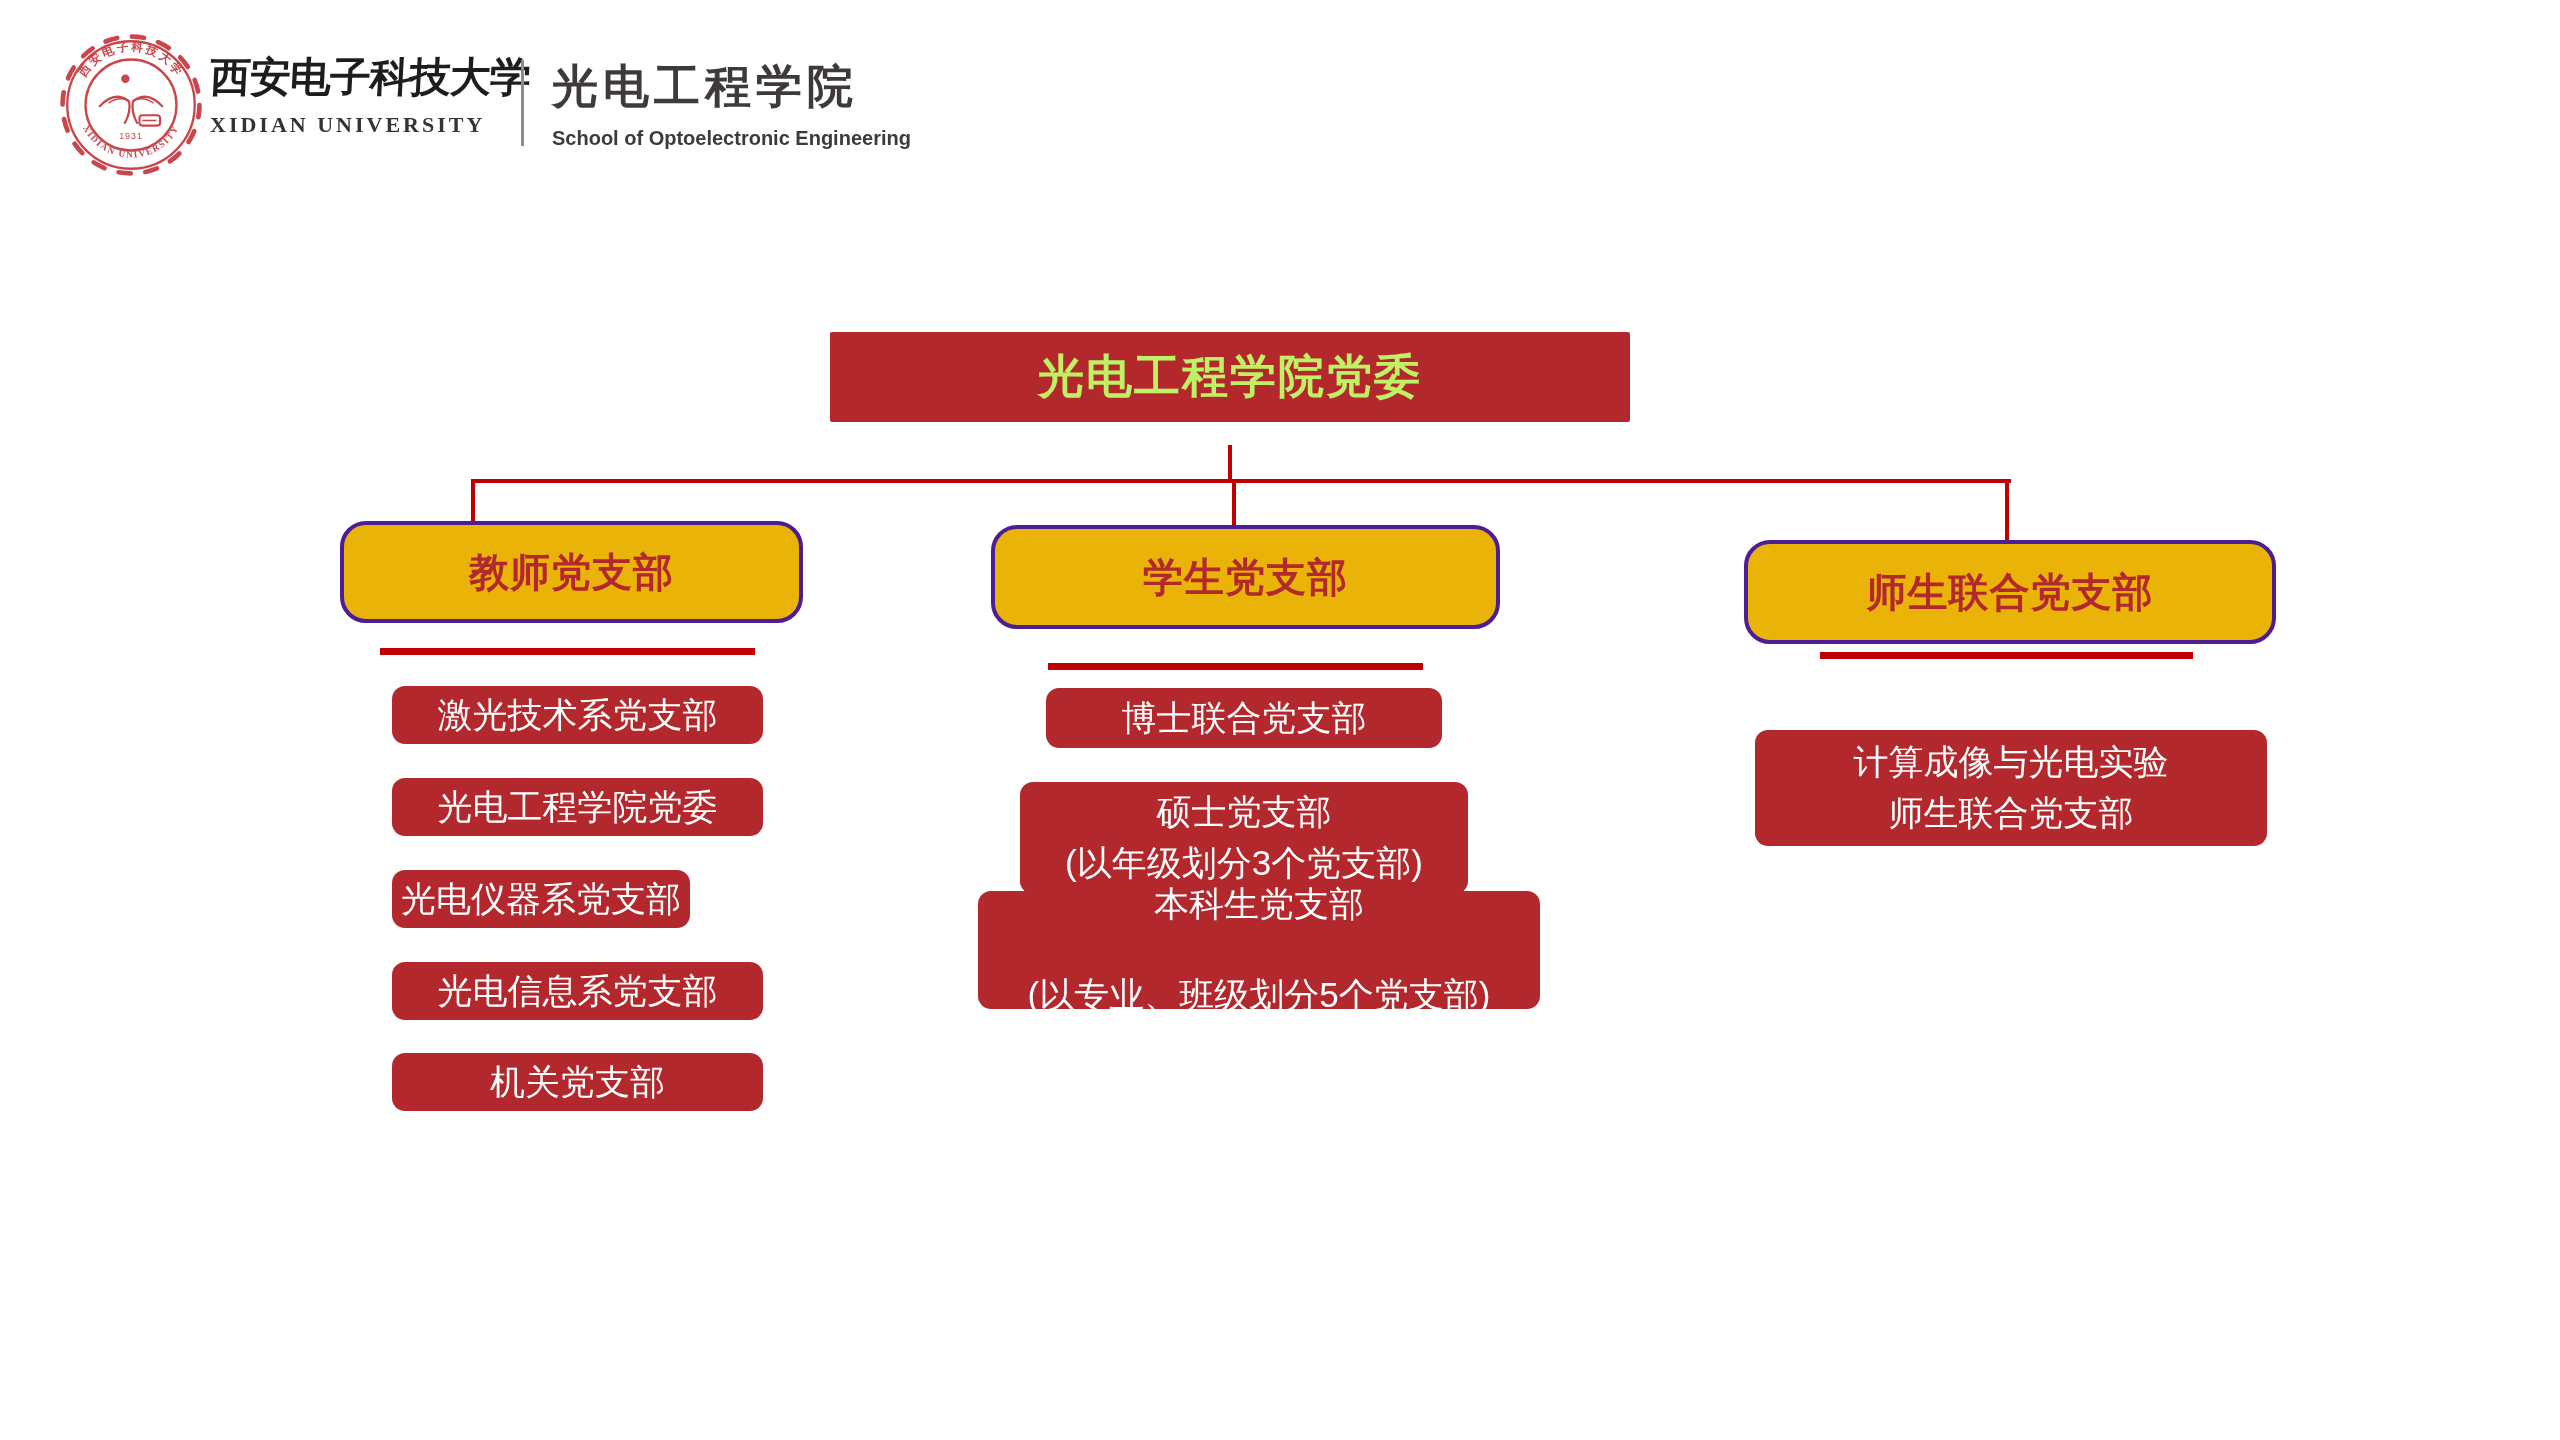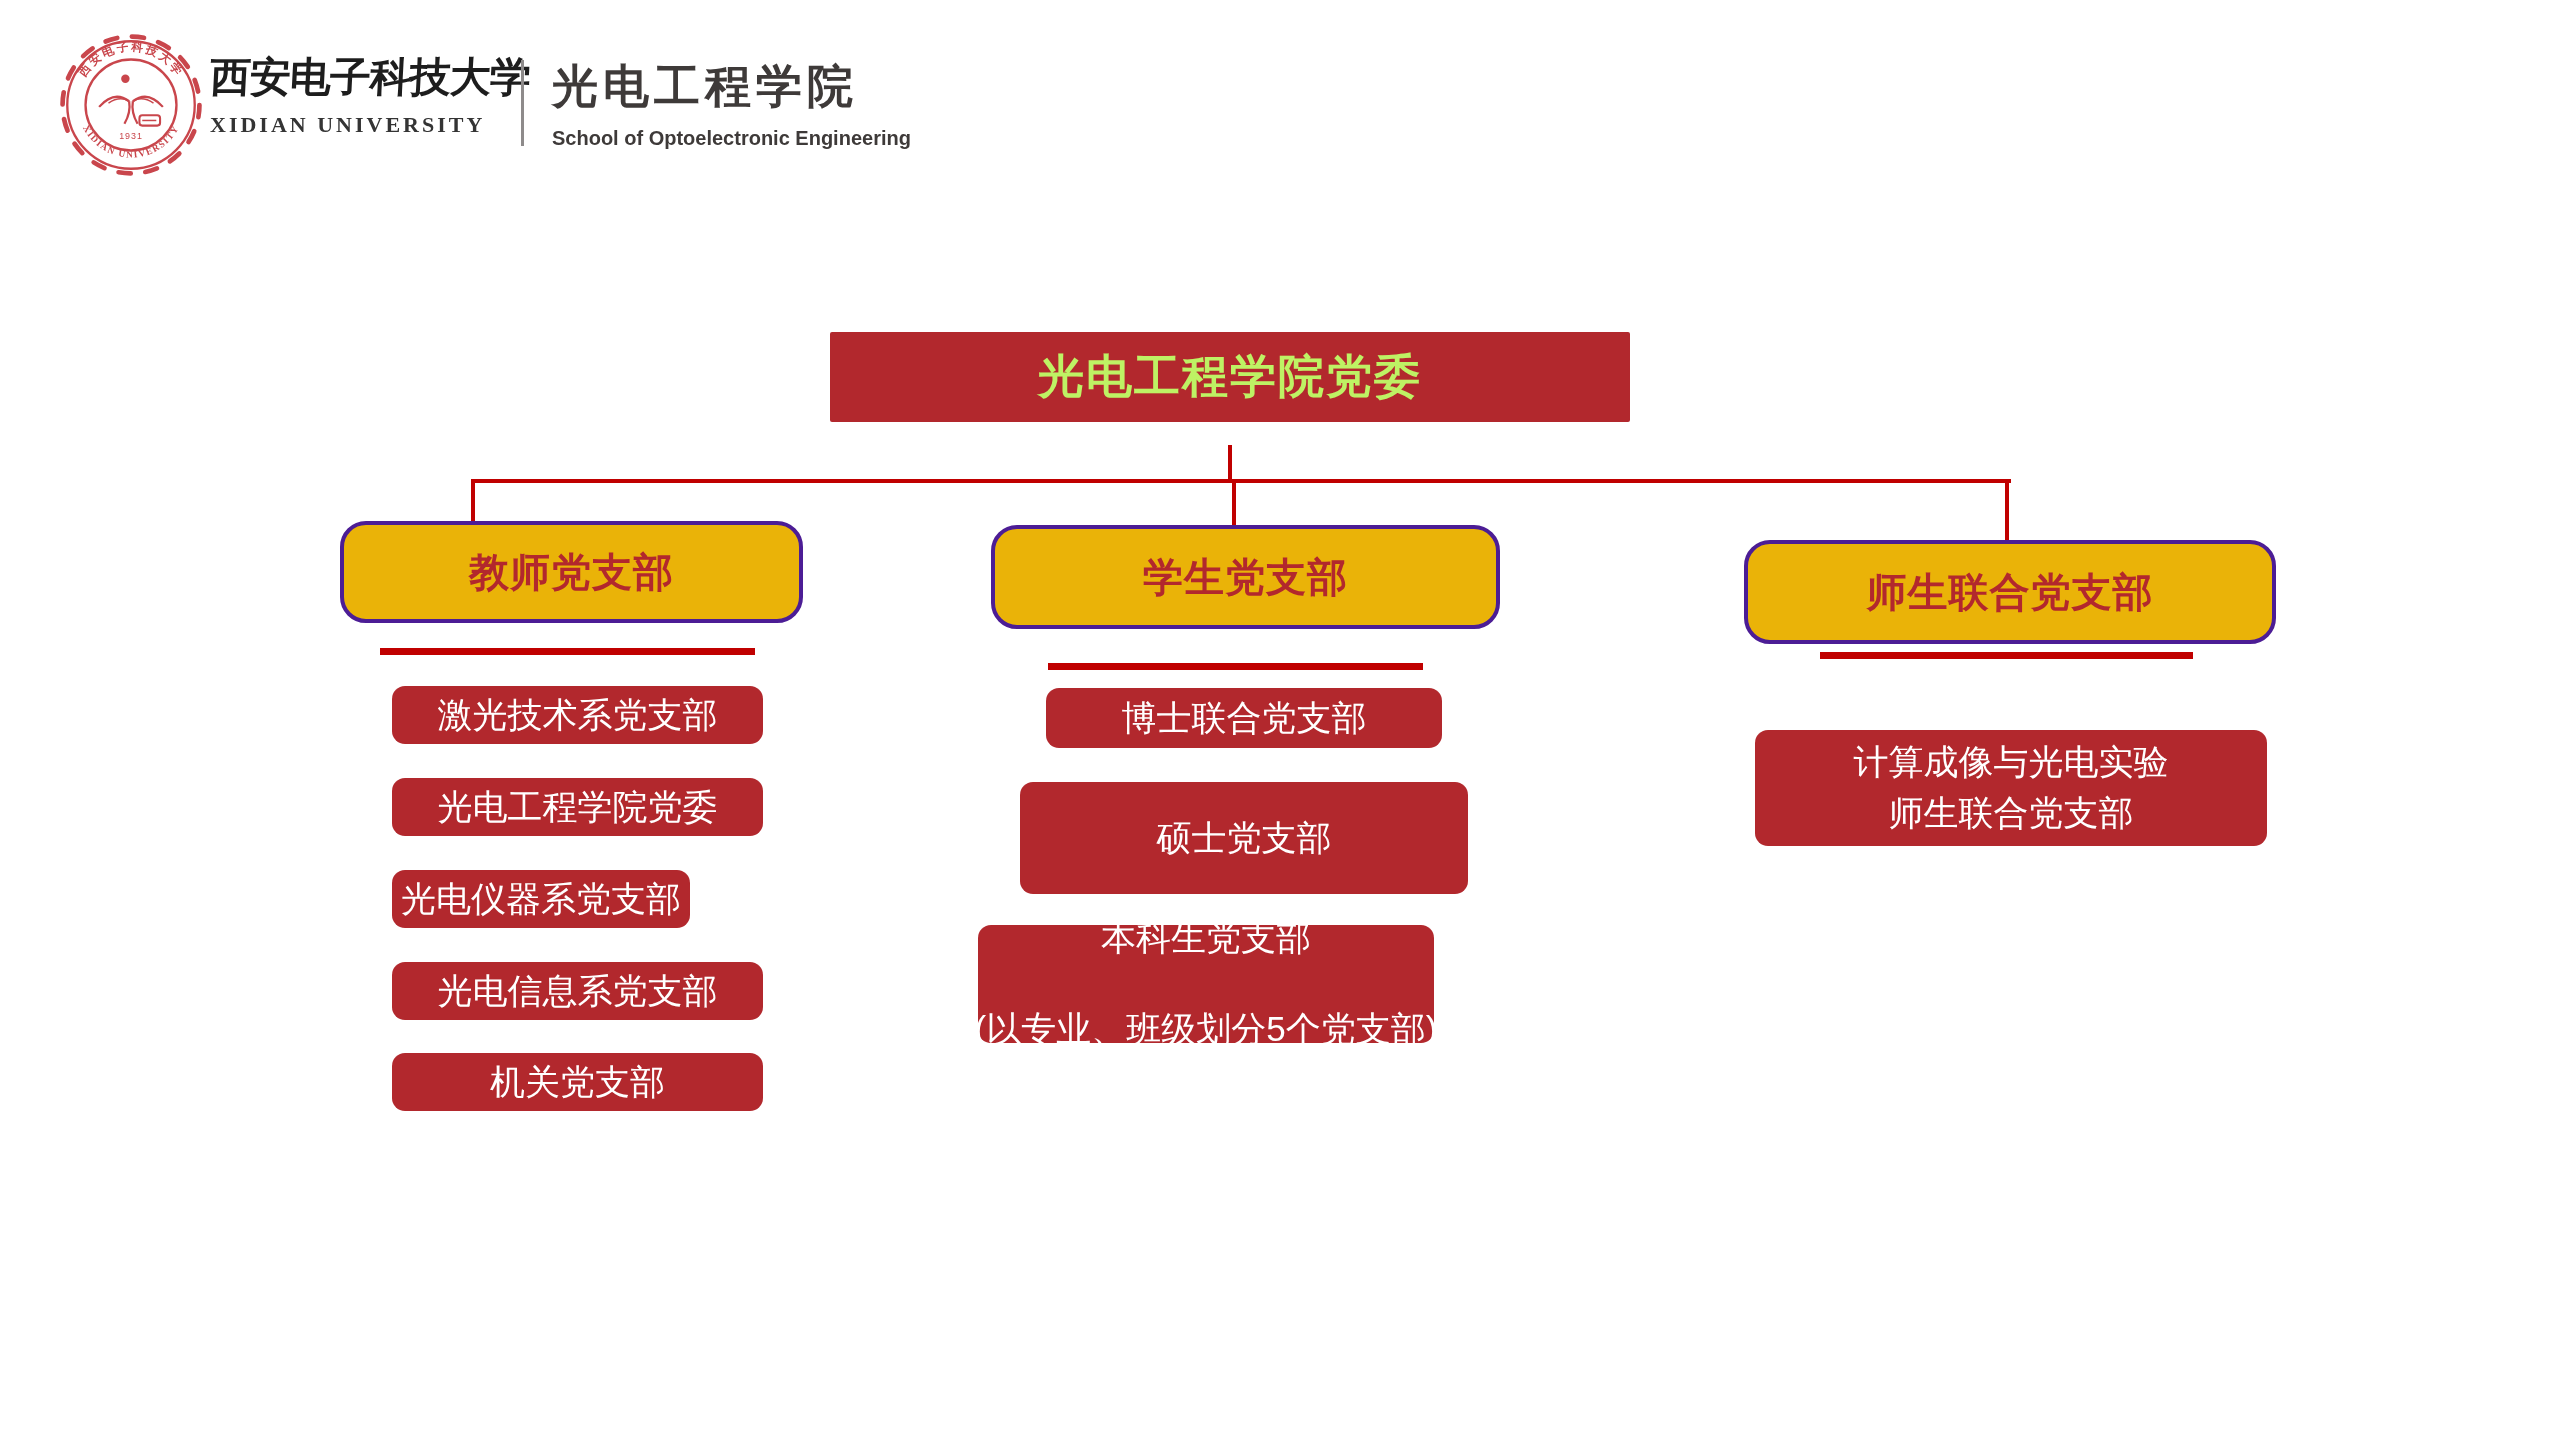--- a/index.html
+++ b/index.html
@@ -116,22 +116,23 @@
 </div>
 <div class="item" style="left:392px;top:1053px;width:371px;height:58px;">
   <span>机关党支部</span>
 </div>
 
 <div class="item" style="left:1046px;top:688px;width:396px;height:60px;">
   <span>博士联合党支部</span>
 </div>
 <div class="item" style="left:1020px;top:782px;width:448px;height:112px;">
   <span>硕士党支部</span>
+  <span>(以年级划分3个党支部)</span>
 </div>
-<div class="item" style="left:978px;top:925px;width:456px;height:118px;gap:40px;">
+<div class="item" style="left:978px;top:891px;width:562px;height:118px;gap:40px;">
   <span>本科生党支部</span>
   <span>(以专业、班级划分5个党支部)</span>
 </div>
 
 <div class="item" style="left:1755px;top:686px;width:512px;height:116px;margin-top:44px;">
   <span>计算成像与光电实验</span>
   <span>师生联合党支部</span>
 </div>
 
 </body></html>

